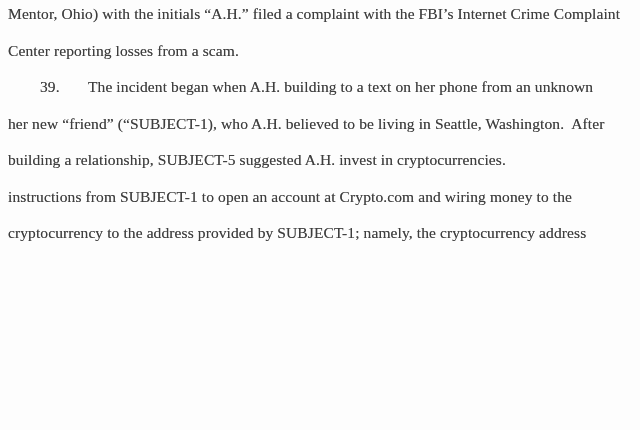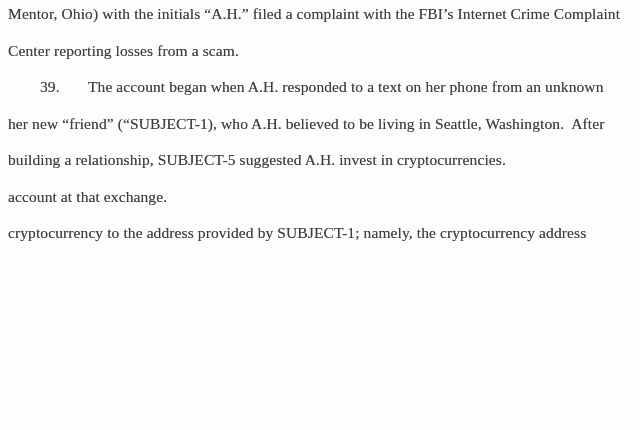--- a/index.html
+++ b/index.html
@@ -37,28 +37,28 @@
 </style>
 </head>
 <body>
 
 <div class="page">
 
   <div class="line"><span>Mentor, Ohio) with the initials “A.H.” filed a complaint with the FBI’s Internet Crime Complaint</span></div>
 
   <div class="line"><span>Center reporting losses from a scam.</span></div>
 
-  <div class="line"><span class="pnum">39.</span><span>The account began when A.H. responded to a text on her phone from an unknown</span></div>
+  <div class="line"><span class="pnum">39.</span><span>The incident began when A.H. building to a text on her phone from an unknown</span></div>
 
 
   <div class="line"><span>her new “friend” (“SUBJECT-1), who A.H. believed to be living in Seattle, Washington.  After</span></div>
 
   <div class="line"><span>building a relationship, SUBJECT-5 suggested A.H. invest in cryptocurrencies.</span></div>
 
 
+  <div class="line"><span>instructions from SUBJECT-1 to open an account at Crypto.com and wiring money to the</span></div>
 
-  <div class="line"><span>account at that exchange.</span></div>
 
 
 
   <div class="line"><span>cryptocurrency to the address provided by SUBJECT-1; namely, the cryptocurrency address</span></div>
 
 </div>
 
 </body></html>

